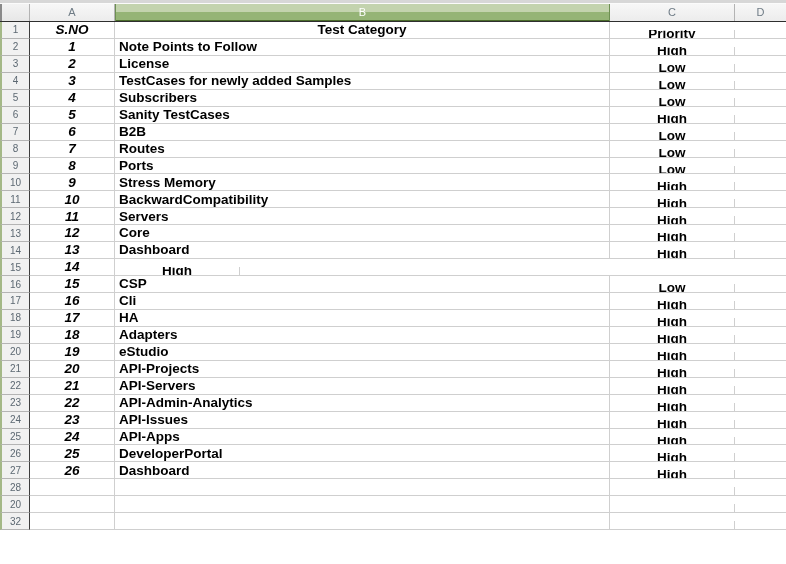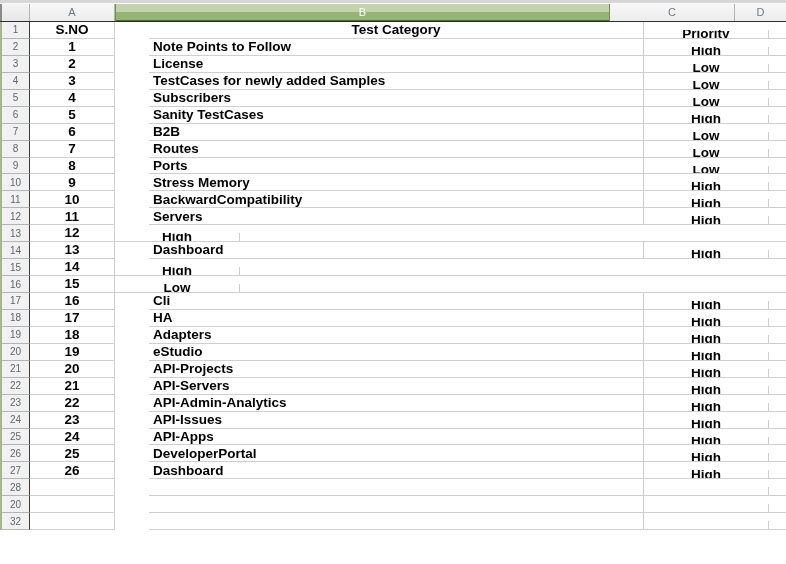--- a/index.html
+++ b/index.html
@@ -56,22 +56,22 @@
     font-size: 10px; color: #5c6872;
   }
   .cell {
     flex: none; background: #ffffff;
     border-right: 1px solid #cfcfcf;
     border-bottom: 1px solid #cfcfcf;
     font-size: 13.5px; font-weight: bold; color: #000000;
     display: flex; align-items: center;
     white-space: nowrap; overflow: hidden; line-height: 1;
   }
-  .cell.c-a { width: 85px; justify-content: center; }
-  .cell.c-b { width: 495px; justify-content: flex-start; padding-left: 4px; margin-left: 34px; }
+  .cell.c-a { width: 85px; justify-content: center; font-style: italic; }
+  .cell.c-b { width: 495px; justify-content: flex-start; padding-left: 4px; }
   .cell.c-b.center { justify-content: center; padding-left: 0; }
   .cell.c-c { width: 125px; justify-content: center; margin-top: 8px; }
   .cell.c-d { flex: 1; border-right: none; }
 </style>
 </head>
 <body>
 
 <div class="app">
   <div class="top-strip"></div>
 
@@ -164,39 +164,41 @@
       <div class="row">
         <div class="rh">12</div>
         <div class="cell c-a">11</div>
         <div class="cell c-b">Servers</div>
         <div class="cell c-c">High</div>
         <div class="cell c-d"></div>
       </div>
       <div class="row">
         <div class="rh">13</div>
         <div class="cell c-a">12</div>
+        <div class="cell c-b">Core</div>
         <div class="cell c-c">High</div>
         <div class="cell c-d"></div>
       </div>
       <div class="row">
         <div class="rh">14</div>
         <div class="cell c-a">13</div>
         <div class="cell c-b">Dashboard</div>
         <div class="cell c-c">High</div>
         <div class="cell c-d"></div>
       </div>
       <div class="row">
         <div class="rh">15</div>
         <div class="cell c-a">14</div>
         <div class="cell c-c">High</div>
         <div class="cell c-d"></div>
       </div>
       <div class="row">
         <div class="rh">16</div>
         <div class="cell c-a">15</div>
+        <div class="cell c-b">CSP</div>
         <div class="cell c-c">Low</div>
         <div class="cell c-d"></div>
       </div>
       <div class="row">
         <div class="rh">17</div>
         <div class="cell c-a">16</div>
         <div class="cell c-b">Cli</div>
         <div class="cell c-c">High</div>
         <div class="cell c-d"></div>
       </div>

